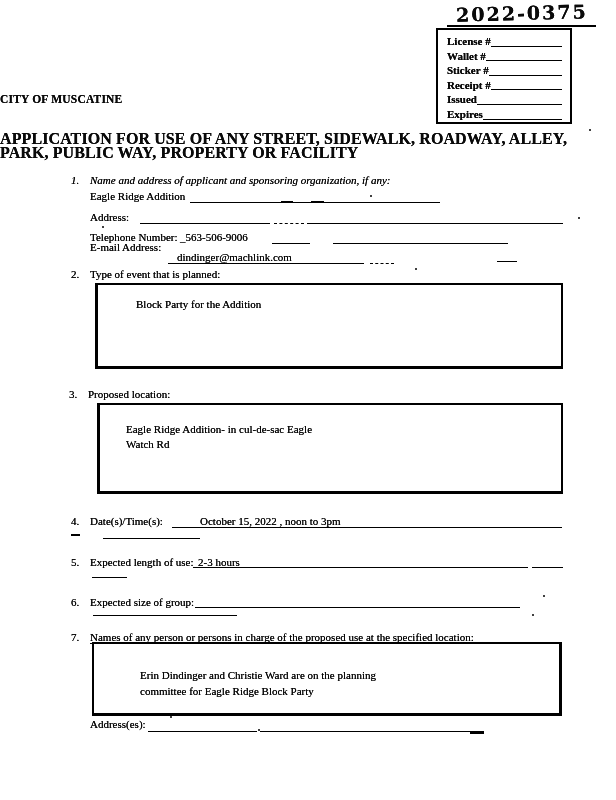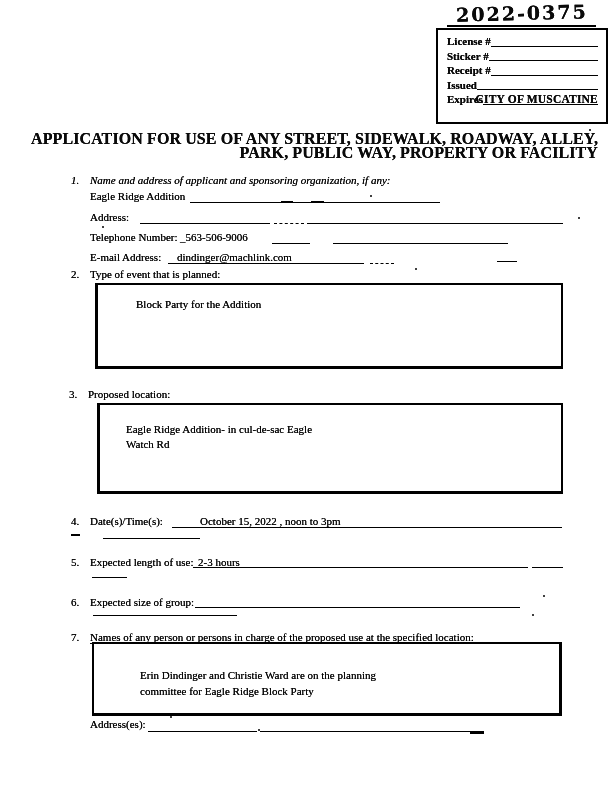--- a/index.html
+++ b/index.html
@@ -7,50 +7,54 @@
     position:relative;width:616px;height:800px;background:#ffffff;
     font-family:"Liberation Serif",serif;font-size:11px;color:#0a0a0a;
     text-shadow:0 0 .35px #000;overflow:hidden;
   }
   .abs{position:absolute;white-space:nowrap;line-height:13px;}
   .hline{position:absolute;height:0;border-bottom:1px solid #000;}
   .dash2{border-bottom-width:2px;}
   .dash3{border-bottom-width:3px;}
   .dashed{border-bottom-style:dashed;}
   .dot{position:absolute;width:2px;height:2px;background:#000;border-radius:50%;}
-  .center-text{position:absolute;left:0;width:598px;text-align:right;}
+  .center-text{position:absolute;left:0;width:598px;text-align:left;}
   .heading{top:93px;font-weight:bold;font-size:11.5px;letter-spacing:.2px;}
   .title{top:132px;font-weight:bold;font-size:16px;line-height:13.5px;letter-spacing:.1px;}
   .case-number{
     position:absolute;left:448px;top:2px;width:148px;height:23px;text-align:center;
     font-family:"DejaVu Serif",serif;font-weight:bold;font-size:19px;letter-spacing:2px;
     transform:rotate(-1.5deg);line-height:22px;
   }
   .license-box{
-    position:absolute;left:436px;top:28px;width:172px;height:96px;
+    position:absolute;left:436px;top:28px;width:136px;height:96px;
     border:2px solid #000;box-sizing:border-box;padding:4px 8px 0 9px;
   }
   .lic-row{display:flex;align-items:flex-end;line-height:14.6px;font-weight:bold;font-size:11px;}
   .lic-line{flex:1;border-bottom:1px solid #000;margin-bottom:2px;}
   .num{display:inline-block;width:19px;}
   .entry-box{position:absolute;box-sizing:border-box;border:2px solid #000;border-left-width:3px;border-bottom-width:3px;}
   .entry-text{position:absolute;line-height:15px;white-space:nowrap;}
   .underlined{text-decoration:underline;text-underline-offset:2px;}
 </style>
 </head>
 <body>
 
 <div class="page">
 
   <div class="case-number">2022-0375</div>
   <div class="hline dash2" style="left:447px;top:25px;width:149px;"></div>
 
   <div class="license-box">
     <div class="lic-row">
       <span>License #</span>
+      <span class="lic-line"></span>
+    </div>
+    <div class="lic-row">
+      <span>Wallet #</span>
       <span class="lic-line"></span>
     </div>
     <div class="lic-row">
       <span>Sticker #</span>
       <span class="lic-line"></span>
     </div>
     <div class="lic-row">
       <span>Receipt #</span>
       <span class="lic-line"></span>
     </div>
@@ -81,21 +85,21 @@
   <div class="abs" style="left:90px;top:211px;">Address:</div>
   <div class="hline" style="left:140px;top:223px;width:130px;"></div>
   <div class="hline dashed" style="left:274px;top:223px;width:30px;"></div>
   <div class="hline" style="left:307px;top:223px;width:256px;"></div>
 
   <div class="abs" style="left:90px;top:231px;">Telephone Number:</div>
   <div class="abs" style="left:180px;top:231px;">_563-506-9006</div>
   <div class="hline" style="left:272px;top:243px;width:38px;"></div>
   <div class="hline" style="left:333px;top:243px;width:175px;"></div>
 
-  <div class="abs" style="left:90px;top:251px;">E-mail Address:</div>
+  <div class="abs" style="left:90px;top:241px;">E-mail Address:</div>
   <div class="abs" style="left:177px;top:251px;">dindinger@machlink.com</div>
   <div class="hline" style="left:168px;top:263px;width:196px;"></div>
   <div class="hline dashed" style="left:370px;top:263px;width:24px;"></div>
   <div class="hline" style="left:497px;top:261px;width:20px;"></div>
 
   <div class="abs" style="left:71px;top:268px;">
     <span class="num">2.</span><span>Type of event that is planned:</span>
   </div>
   <div class="entry-box" style="left:95px;top:283px;width:468px;height:86px;">
     <div class="entry-text" style="left:38px;top:12px;">Block Party for the Addition</div>

